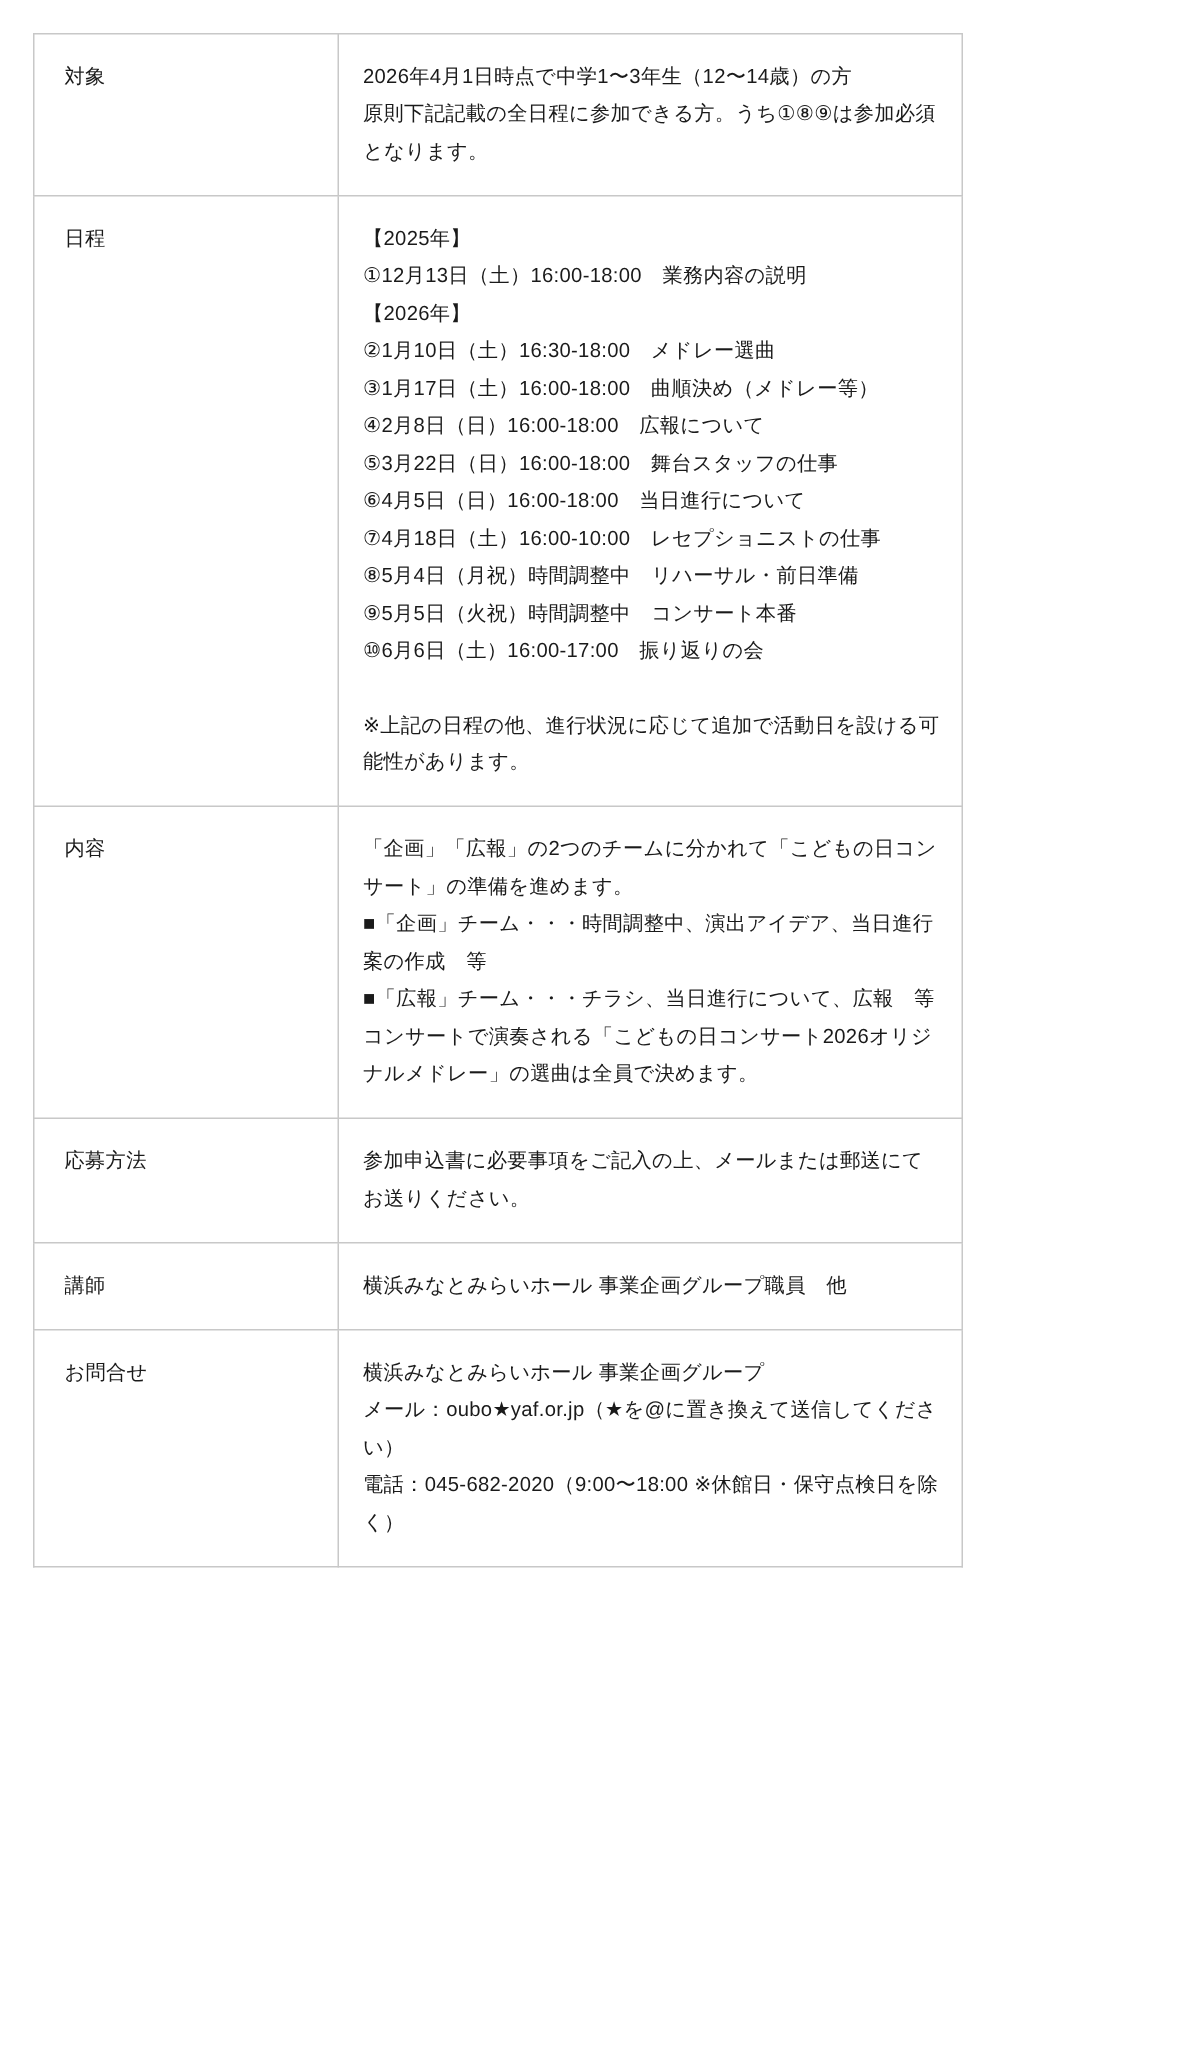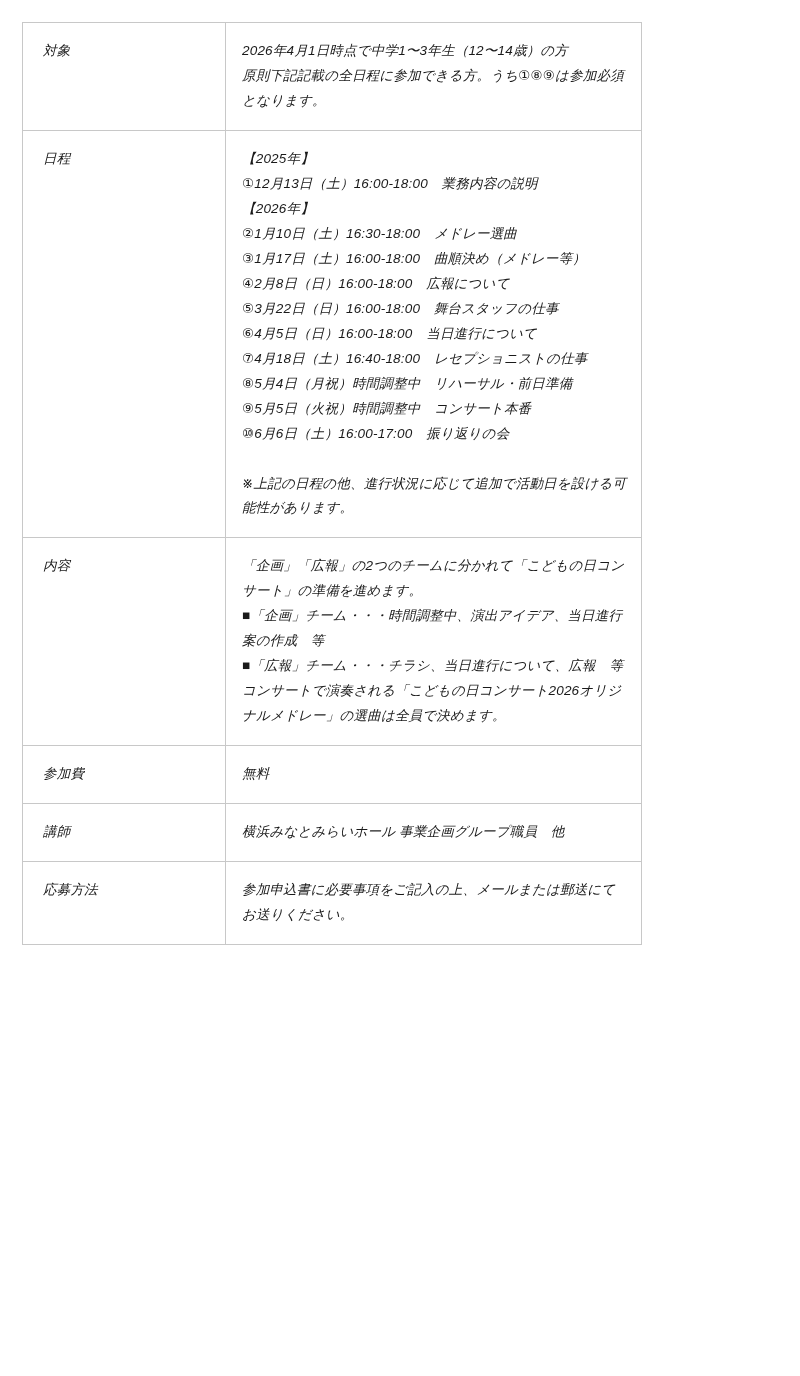--- a/index.html
+++ b/index.html
@@ -11,21 +11,20 @@
     width: 800px;
     min-height: 1376px;
     font-family: "Liberation Sans", "DejaVu Sans", sans-serif;
     color: #1a1a1a;
     -webkit-font-smoothing: antialiased;
   }
   .page {
     width: 672px;
     box-sizing: border-box;
     padding: 22px 30px 18px 22px;
-    font-style: italic;
   }
   table.info-table {
     width: 100%;
     border-collapse: collapse;
     table-layout: fixed;
   }
   table.info-table tr {
     vertical-align: top;
   }
   table.info-table th,
@@ -75,50 +74,52 @@
           <th>日程</th>
           <td>
             <span class="cell-line">【2025年】</span>
             <span class="cell-line">①12月13日（土）16:00-18:00　業務内容の説明</span>
             <span class="cell-line">【2026年】</span>
             <span class="cell-line">②1月10日（土）16:30-18:00　メドレー選曲</span>
             <span class="cell-line">③1月17日（土）16:00-18:00　曲順決め（メドレー等）</span>
             <span class="cell-line">④2月8日（日）16:00-18:00　広報について</span>
             <span class="cell-line">⑤3月22日（日）16:00-18:00　舞台スタッフの仕事</span>
             <span class="cell-line">⑥4月5日（日）16:00-18:00　当日進行について</span>
-            <span class="cell-line">⑦4月18日（土）16:40-18:00　レセプショニストの仕事</span>
+            <span class="cell-line">⑦4月18日（土）16:00-10:00　レセプショニストの仕事</span>
             <span class="cell-line">⑧5月4日（月祝）時間調整中　リハーサル・前日準備</span>
             <span class="cell-line">⑨5月5日（火祝）時間調整中　コンサート本番</span>
             <span class="cell-line">⑩6月6日（土）16:00-17:00　振り返りの会</span>
             <span class="blank-line"></span>
             <span class="cell-line">※上記の日程の他、進行状況に応じて追加で活動日を設ける可能性があります。</span>
           </td>
         </tr>
         <tr>
           <th>内容</th>
           <td>
             <span class="cell-line">「企画」「広報」の2つのチームに分かれて「こどもの日コンサート」の準備を進めます。</span>
             <span class="cell-line">■「企画」チーム・・・時間調整中、演出アイデア、当日進行案の作成　等</span>
             <span class="cell-line">■「広報」チーム・・・チラシ、当日進行について、広報　等</span>
             <span class="cell-line">コンサートで演奏される「こどもの日コンサート2026オリジナルメドレー」の選曲は全員で決めます。</span>
           </td>
         </tr>
         <tr>
-          <th>参加費</th>
+          <th>応募方法</th>
           <td>
-            <span class="cell-line">無料</span>
+            <span class="cell-line">参加申込書に必要事項をご記入の上、メールまたは郵送にてお送りください。</span>
           </td>
         </tr>
         <tr>
           <th>講師</th>
           <td>
             <span class="cell-line">横浜みなとみらいホール 事業企画グループ職員　他</span>
           </td>
         </tr>
         <tr>
-          <th>応募方法</th>
+          <th>お問合せ</th>
           <td>
-            <span class="cell-line">参加申込書に必要事項をご記入の上、メールまたは郵送にてお送りください。</span>
+            <span class="cell-line">横浜みなとみらいホール 事業企画グループ</span>
+            <span class="cell-line">メール：oubo★yaf.or.jp（★を@に置き換えて送信してください）</span>
+            <span class="cell-line">電話：045-682-2020（9:00〜18:00 ※休館日・保守点検日を除く）</span>
           </td>
         </tr>
       </tbody>
   </table>
 </div>
 
 </body></html>

